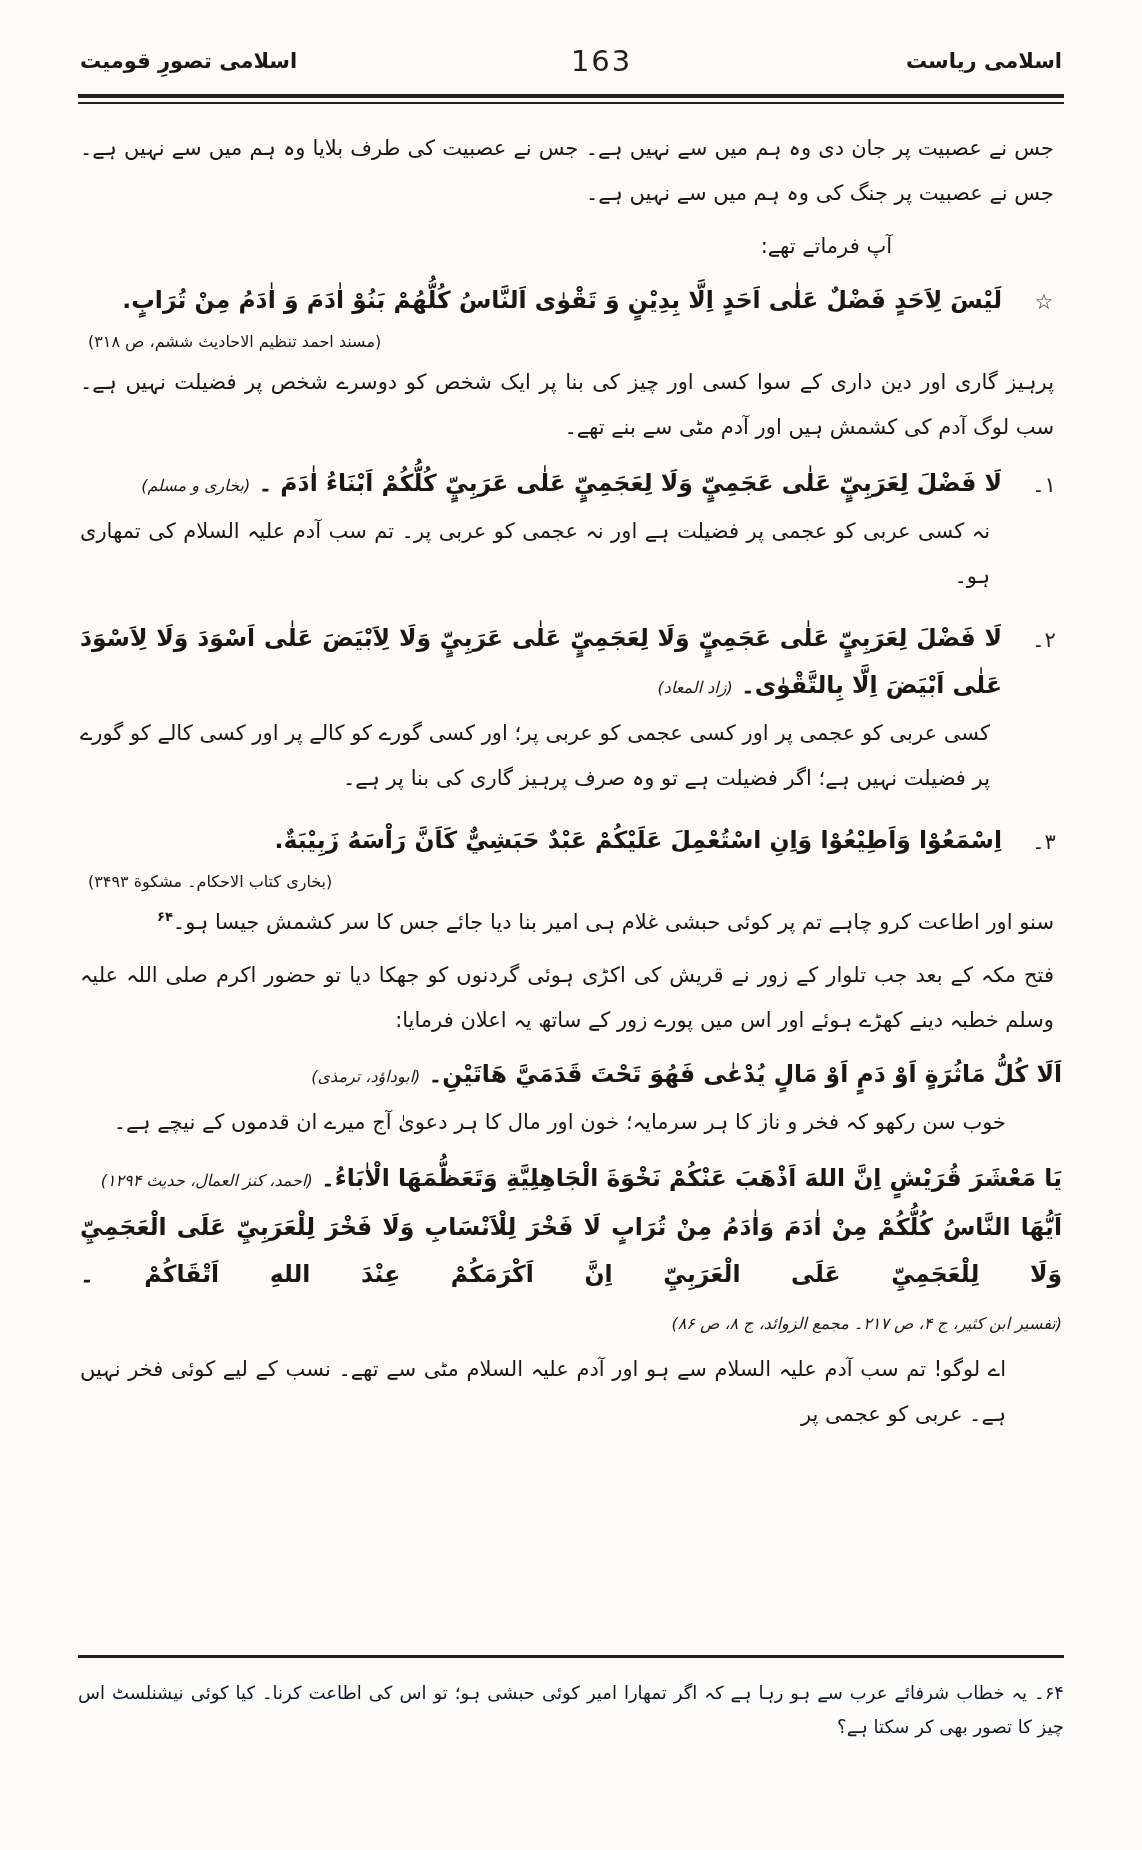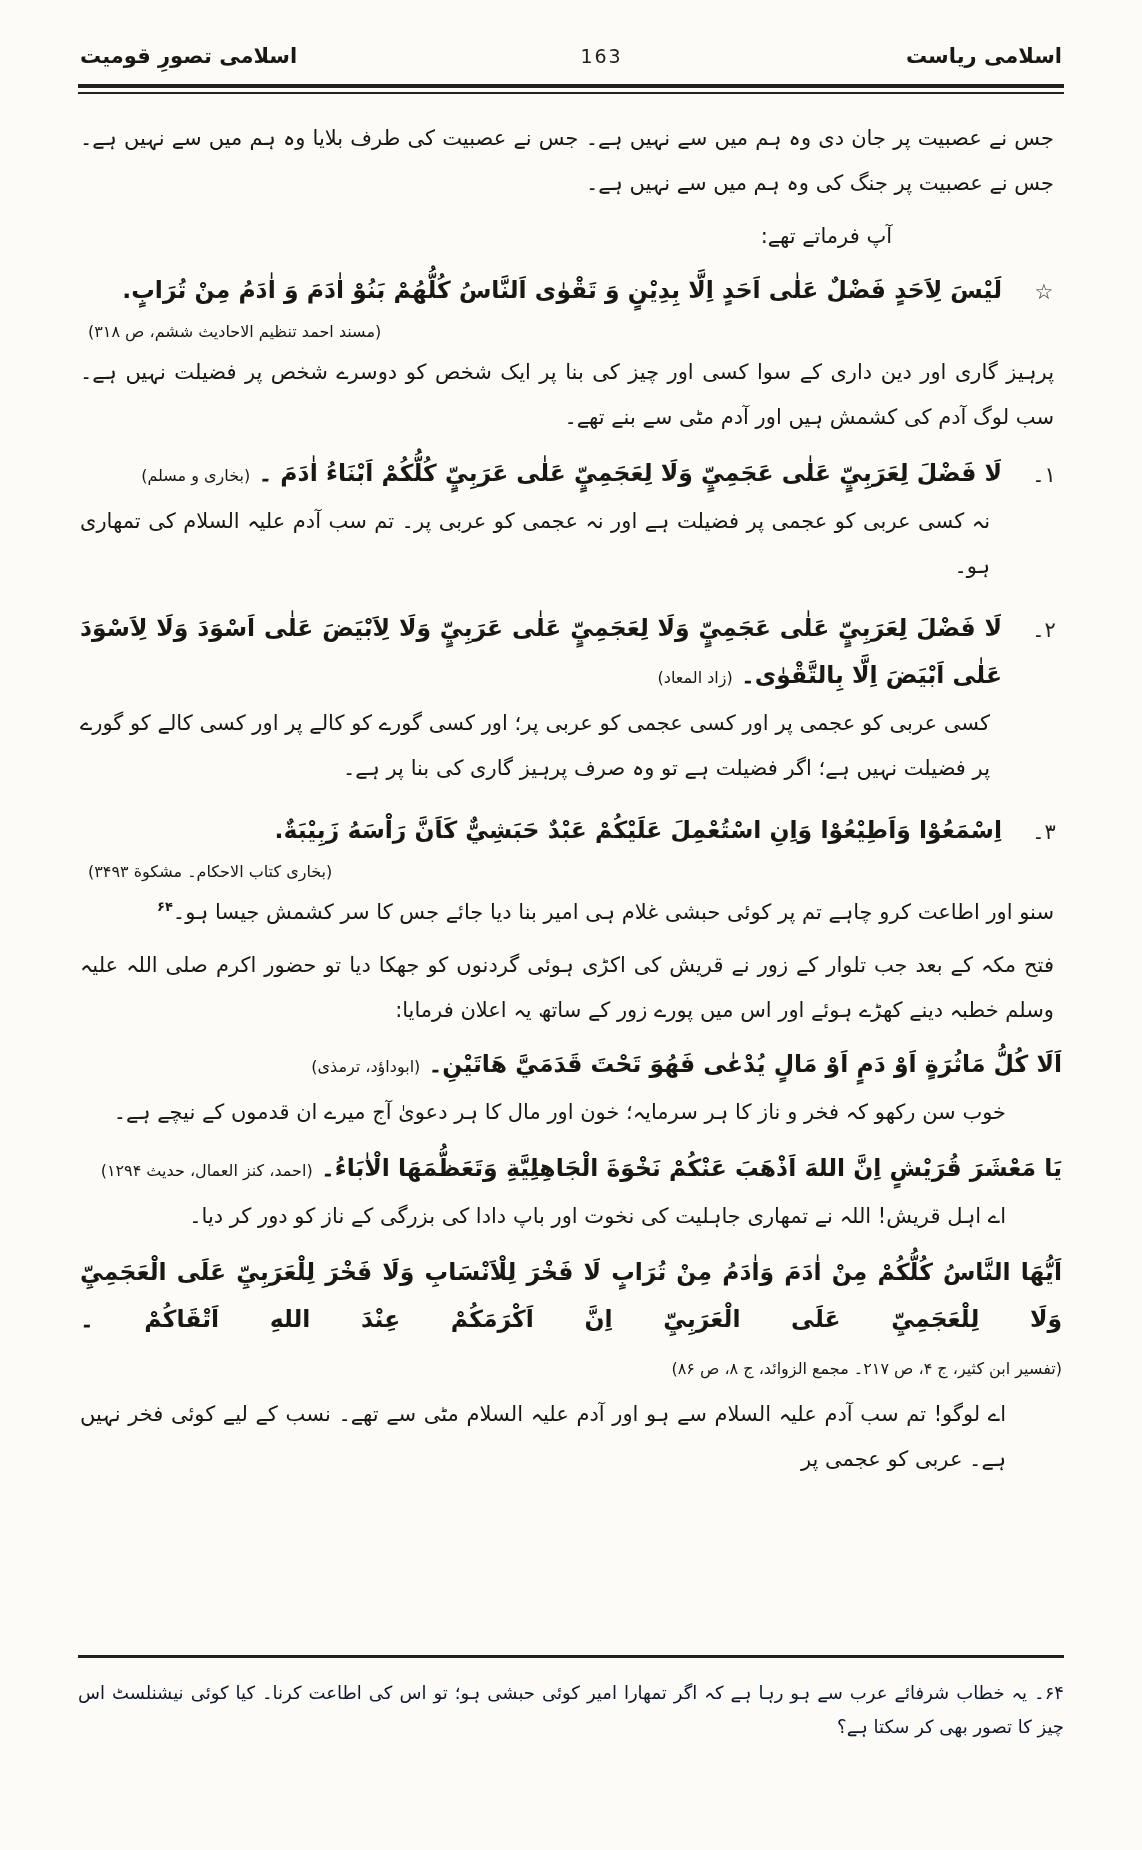--- a/index.html
+++ b/index.html
@@ -24,21 +24,21 @@
     align-items: center;
     justify-content: space-between;
     padding: 44px 80px 0 80px;
   }
   .header .h-title {
     font-size: 21px;
     font-weight: bold;
     letter-spacing: 0.5px;
   }
   .header .h-page {
-    font-size: 19px;
+    font-size: 29px;
     letter-spacing: 2px;
     color: #232020;
   }
   .rule-double {
     margin: 16px 78px 0 78px;
     height: 4px;
     border-top: 4px solid #23201d;
     border-bottom: 2px solid #23201d;
   }
   
@@ -71,20 +71,21 @@
     font-weight: bold;
     font-size: 23.5px;
     line-height: 2.0;
     margin: 2px 0;
     text-align: justify;
   }
   .citation {
     font-weight: normal;
     font-size: 16px;
     white-space: nowrap;
+    font-style: italic;
   }
   .citation-line {
     text-align: left;
     font-size: 16px;
     line-height: 1.7;
     margin: 0 0 4px 8px;
   }
   .translation {
     margin: 0 0 10px 0;
     padding-right: 56px;
@@ -163,21 +164,20 @@
     </div>
     <p class="citation-line">(بخاری کتاب الاحکام۔ مشکوة ۳۴۹۳)</p>
     <p class="para"><span>سنو اور اطاعت کرو چاہے تم پر کوئی حبشی غلام ہی امیر بنا دیا جائے جس کا سر کشمش جیسا ہو۔</span><sup class="fn-ref">۶۴</sup></p>
 
     <p class="para">فتح مکہ کے بعد جب تلوار کے زور نے قریش کی اکڑی ہوئی گردنوں کو جھکا دیا تو حضور اکرم صلی اللہ علیہ وسلم خطبہ دینے کھڑے ہوئے اور اس میں پورے زور کے ساتھ یہ اعلان فرمایا:</p>
 
     <p class="arabic"><span>اَلَا كُلُّ مَاثُرَةٍ اَوْ دَمٍ اَوْ مَالٍ يُدْعٰی فَهُوَ تَحْتَ قَدَمَيَّ هَاتَيْنِ۔</span> <span class="citation">(ابوداؤد، ترمذی)</span></p>
     <p class="translation">خوب سن رکھو کہ فخر و ناز کا ہر سرمایہ؛ خون اور مال کا ہر دعویٰ آج میرے ان قدموں کے نیچے ہے۔</p>
 
     <p class="arabic"><span>يَا مَعْشَرَ قُرَيْشٍ اِنَّ اللهَ اَذْهَبَ عَنْكُمْ نَخْوَةَ الْجَاهِلِيَّةِ وَتَعَظُّمَهَا الْاٰبَاءُ۔</span> <span class="citation">(احمد، کنز العمال، حدیث ۱۲۹۴)</span></p>
-    <p class="translation">اے اہل قریش! اللہ نے تمھاری جاہلیت کی نخوت اور باپ دادا کی بزرگی کے ناز کو دور کر دیا۔</p>
 
     <p class="arabic"><span>اَيُّهَا النَّاسُ كُلُّكُمْ مِنْ اٰدَمَ وَاٰدَمُ مِنْ تُرَابٍ لَا فَخْرَ لِلْاَنْسَابِ وَلَا فَخْرَ لِلْعَرَبِيِّ عَلَی الْعَجَمِيِّ وَلَا لِلْعَجَمِيِّ عَلَی الْعَرَبِيِّ اِنَّ اَكْرَمَكُمْ عِنْدَ اللهِ اَتْقَاكُمْ ۔</span> <span class="citation">(تفسیر ابن کثیر، ج ۴، ص ۲۱۷۔ مجمع الزوائد، ج ۸، ص ۸۶)</span></p>
     <p class="translation">اے لوگو! تم سب آدم علیہ السلام سے ہو اور آدم علیہ السلام مٹی سے تھے۔ نسب کے لیے کوئی فخر نہیں ہے۔ عربی کو عجمی پر</p>
 
   </div>
 
   <div class="footnote-block">
     <div class="fn-rule"></div>
     <p class="fn-text">۶۴۔ یہ خطاب شرفائے عرب سے ہو رہا ہے کہ اگر تمھارا امیر کوئی حبشی ہو؛ تو اس کی اطاعت کرنا۔ کیا کوئی نیشنلسٹ اس چیز کا تصور بھی کر سکتا ہے؟</p>
   </div>

